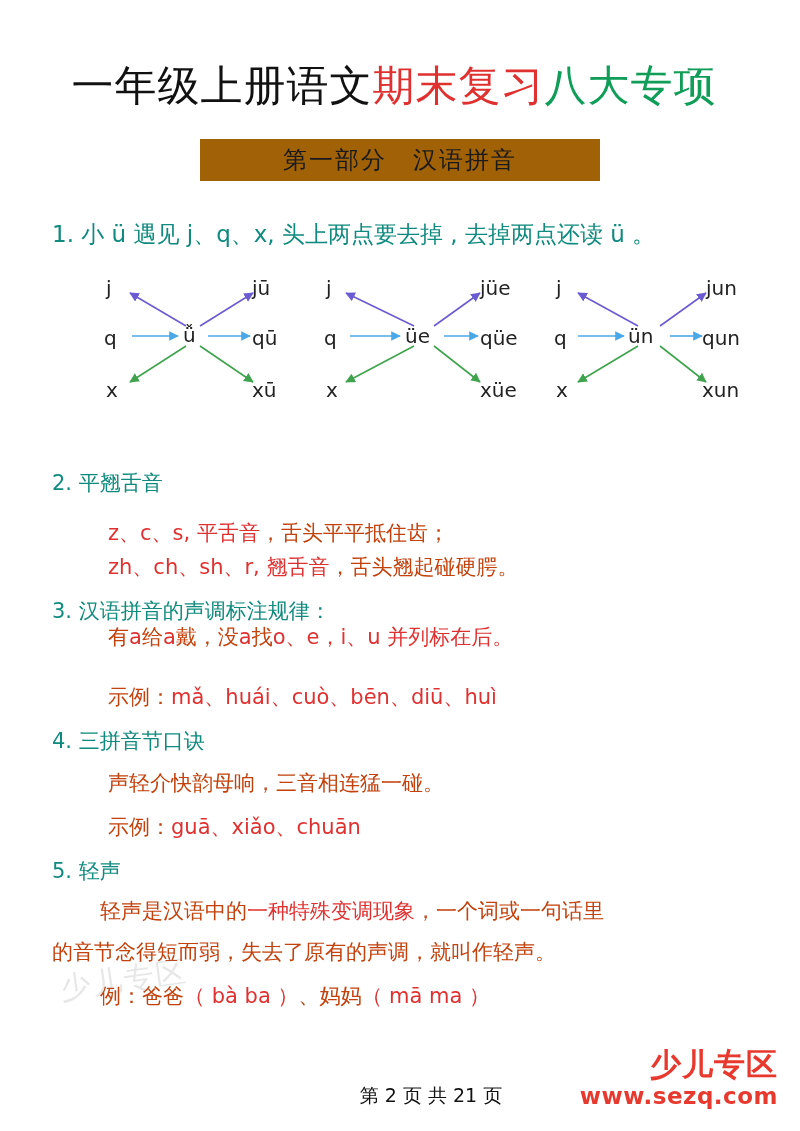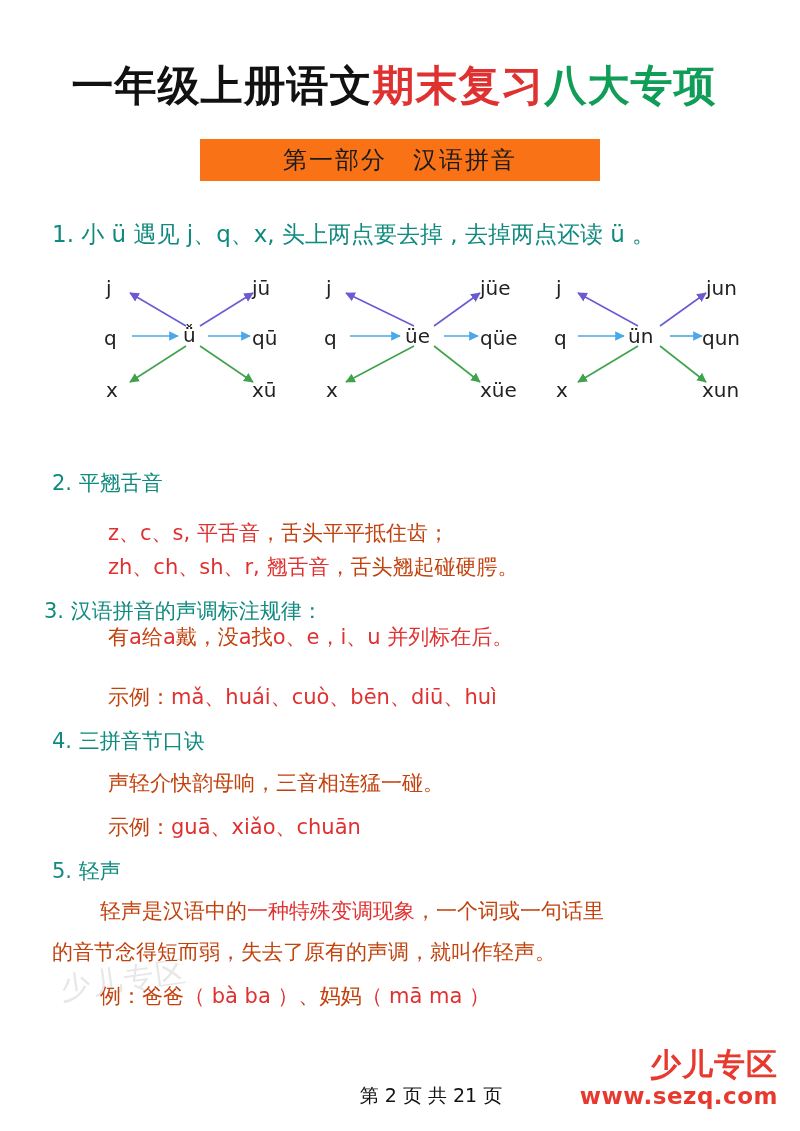--- a/index.html
+++ b/index.html
@@ -13,34 +13,34 @@
   }
   .page {
     position:absolute; left:0; top:0; width:800px; height:1131px;
   }
 
   
   .title {
     position:absolute; left:0; top:58px; width:788px;
     text-align:center;
     font-size:42px;
-    font-weight:bold;
+    font-weight:normal;
     letter-spacing:1px;
     white-space:nowrap;
     font-family:"DejaVu Sans", sans-serif;
   }
   .title .k { color:#111111; }
   .title .r { color:#e03131; }
   .title .g { color:#0f9d58; }
 
   
   .banner {
     position:absolute; left:200px; top:139px;
     width:400px; height:42px;
-    background:#f97316;
+    background:#a16207;
     display:flex; align-items:center; justify-content:center;
     font-size:24px;
     color:#1a1a1a;
     font-family:"DejaVu Sans", sans-serif;
     letter-spacing:2px;
   }
 
   
   .line {
     position:absolute;
@@ -64,21 +64,21 @@
     color:#222;
     font-family:"DejaVu Sans", sans-serif;
     white-space:nowrap;
   }
   .dg-svg { position:absolute; left:0; top:0; width:800px; height:165px; }
 
   
   #item2-head { left:52px; top:468px; }
   #item2-l1   { left:108px; top:518px; }
   #item2-l2   { left:108px; top:552px; }
-  #item3-head { left:44px; top:596px; }
+  #item3-head { left:52px; top:596px; }
   #item3-l1   { left:108px; top:622px; }
   #item3-l2   { left:108px; top:682px; }
   #item4-head { left:52px; top:726px; }
   #item4-l1   { left:108px; top:768px; }
   #item4-l2   { left:108px; top:812px; }
   #item5-head { left:52px; top:856px; }
   #item5-l1   { left:100px; top:896px; }
   #item5-l2   { left:52px; top:937px; }
   #item5-l3   { left:100px; top:981px; }
 

